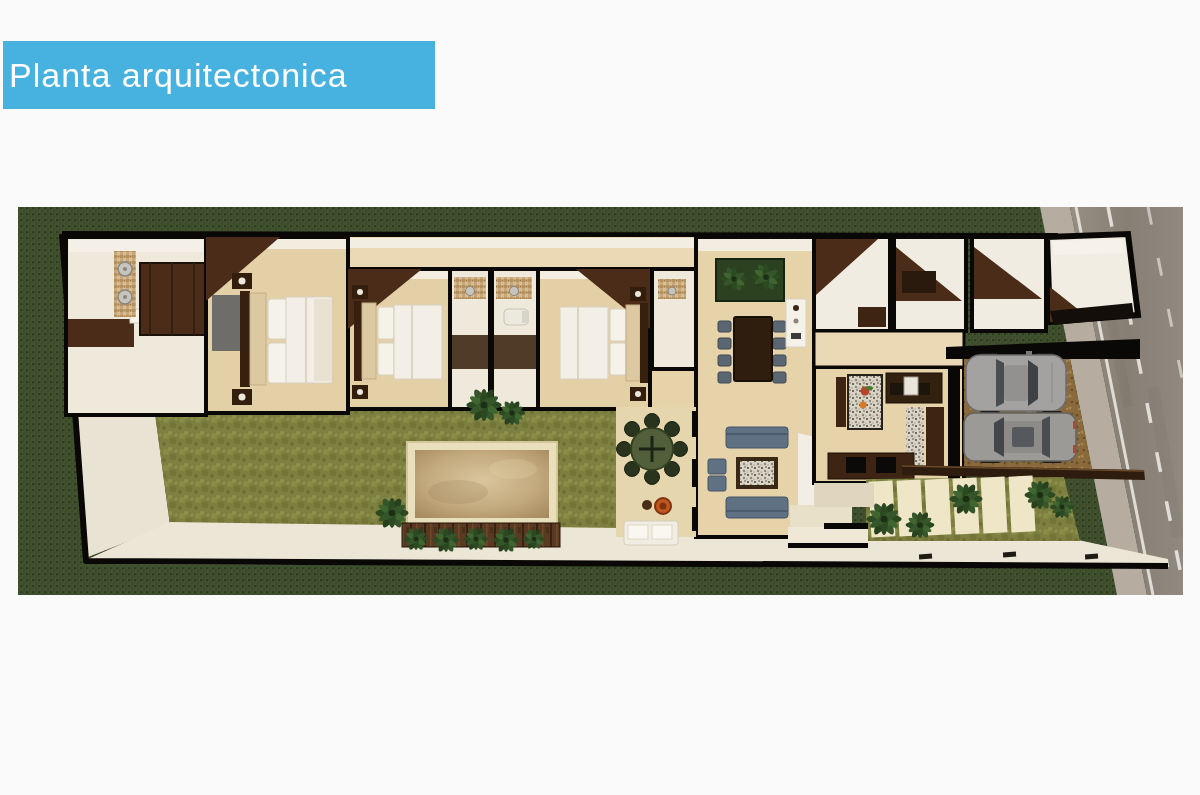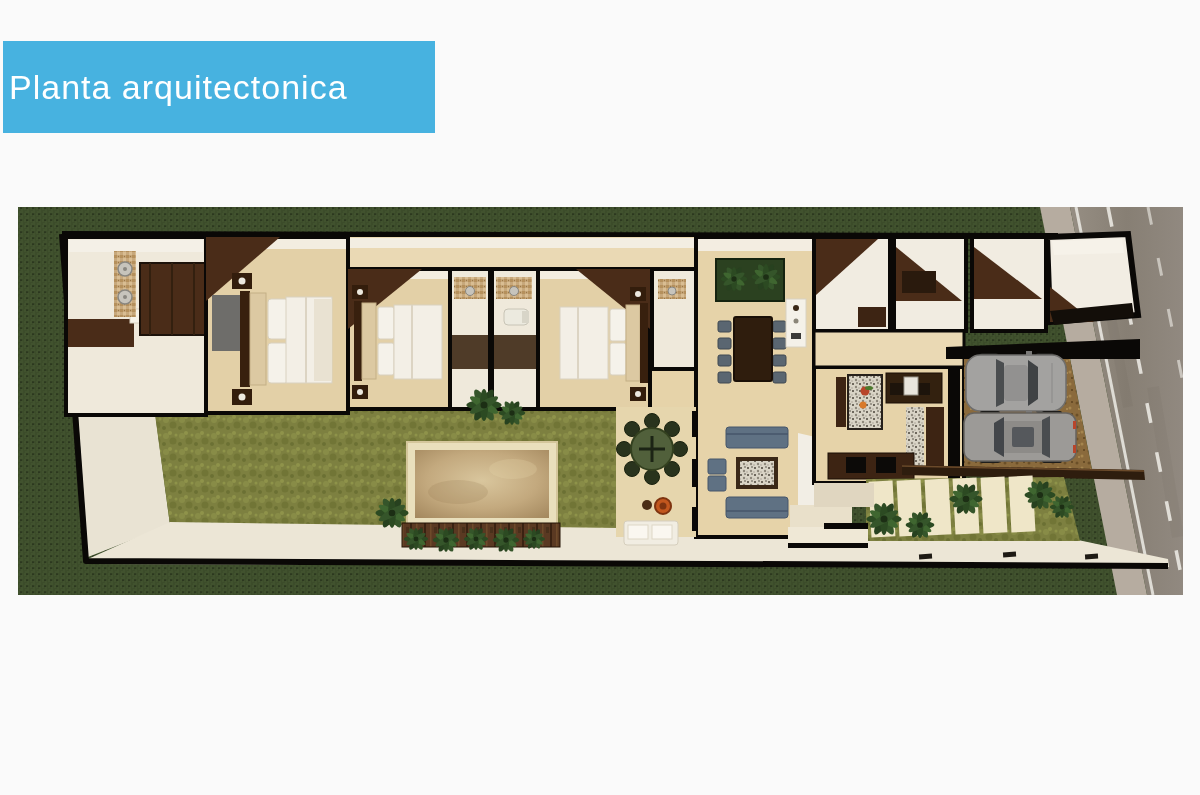--- a/index.html
+++ b/index.html
@@ -1,21 +1,21 @@
 <!DOCTYPE html>
 <html><head>
 <meta charset="utf-8">
 <style>
   html,body{margin:0;padding:0;}
   body{
     width:1200px;height:795px;position:relative;overflow:hidden;
     background:#fafafa;font-family:"Liberation Sans", sans-serif;
   }
   .banner{
-    position:absolute;left:3px;top:41px;width:432px;height:92px;
+    position:absolute;left:3px;top:41px;width:432px;height:68px;
     background:#47b2e0;display:flex;align-items:center;
   }
   .banner h1{
     margin:0 0 0 6px;color:#ffffff;font-size:34px;font-weight:300;
     letter-spacing:1px;font-family:"Liberation Sans", sans-serif;
   }
   .plan-wrap{position:absolute;left:18px;top:207px;width:1165px;height:388px;}
   svg{display:block;}
 </style>
 </head>

